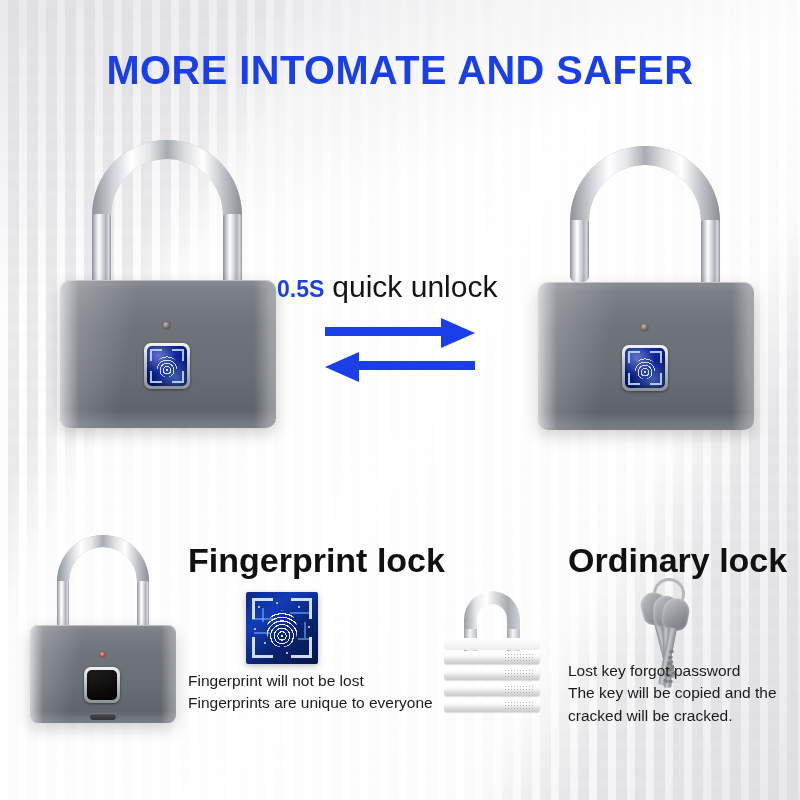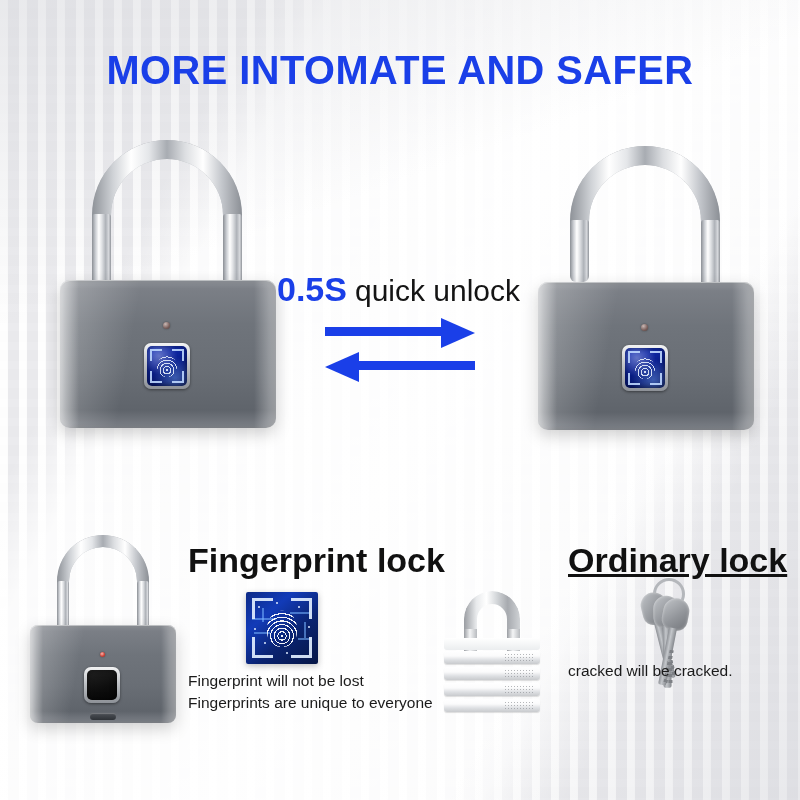--- a/index.html
+++ b/index.html
@@ -135,21 +135,21 @@
     opacity:.92;
   }
   .usb{
     position:absolute;border-radius:3px;
     background:linear-gradient(180deg,#4d5157,#2e3237);
     box-shadow:inset 0 1px 1px rgba(255,255,255,.25);
   }
 
   
   #midtext{position:absolute;white-space:nowrap;font-size:30px;}
-  #midtext .hl{color:#1a3fe8;font-weight:bold;font-size:34px;}
+  #midtext .hl{color:#1a3fe8;font-weight:bold;font-size:23px;}
   #midtext .rest{color:#141414;font-size:30px;}
   .arrowwrap{position:absolute;}
   .arrow{position:absolute;height:0;width:0;}
   .arrow .bar{position:absolute;height:9px;background:#1a3fe8;}
   .arrow .head{position:absolute;width:0;height:0;}
   .arrow.right .head{
     border-top:15px solid transparent;border-bottom:15px solid transparent;
     border-left:34px solid #1a3fe8;
   }
   .arrow.left .head{
@@ -362,21 +362,21 @@
         </div>
       <div class="band" style="top:36px;">
           <span class="knurl"></span>
         </div>
       <div class="band" style="top:52px;">
           <span class="knurl"></span>
         </div>
     </div>
   </div>
 
-  <div class="sec-title" style="left:568px;top:541px;text-decoration:underline;">Ordinary lock</div>
+  <div class="sec-title" style="left:568px;top:541px;">Ordinary lock</div>
 
   <div id="keys" style="left:620px;top:578px;">
     <div class="ring"></div>
 
     <div style="position:absolute;left:18px;top:18px;transform:rotate(-14deg);transform-origin:top center;">
       <div class="kbow" style="left:0;top:0;"></div>
       <div class="kblade" style="left:9px;top:30px;height:58px;"></div>
       <div class="kteeth" style="left:14px;top:52px;height:34px;"></div>
     </div>
 
@@ -387,16 +387,18 @@
     </div>
 
     <div style="position:absolute;left:46px;top:18px;transform:rotate(11deg);transform-origin:top center;">
       <div class="kbow" style="left:0;top:0;"></div>
       <div class="kblade" style="left:9px;top:30px;height:58px;"></div>
       <div class="kteeth" style="left:14px;top:52px;height:34px;"></div>
     </div>
   </div>
 
   <div class="sec-lines" style="left:568px;top:660px;">
+    <div>Lost key forgot password</div>
+    <div>The key will be copied and the</div>
     <div>cracked will be cracked.</div>
   </div>
 
 </div>
 
 </body></html>

